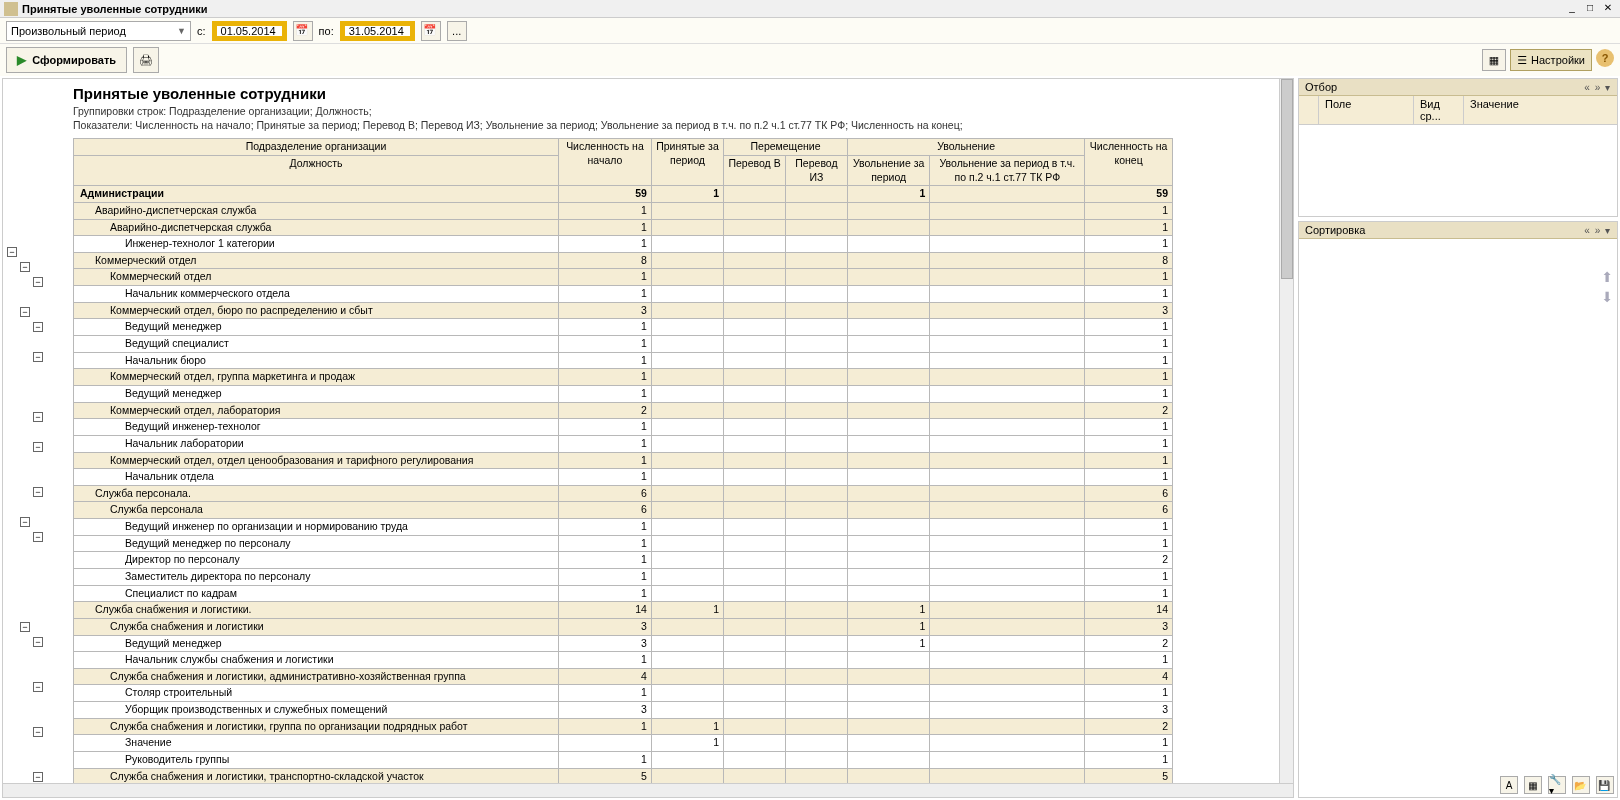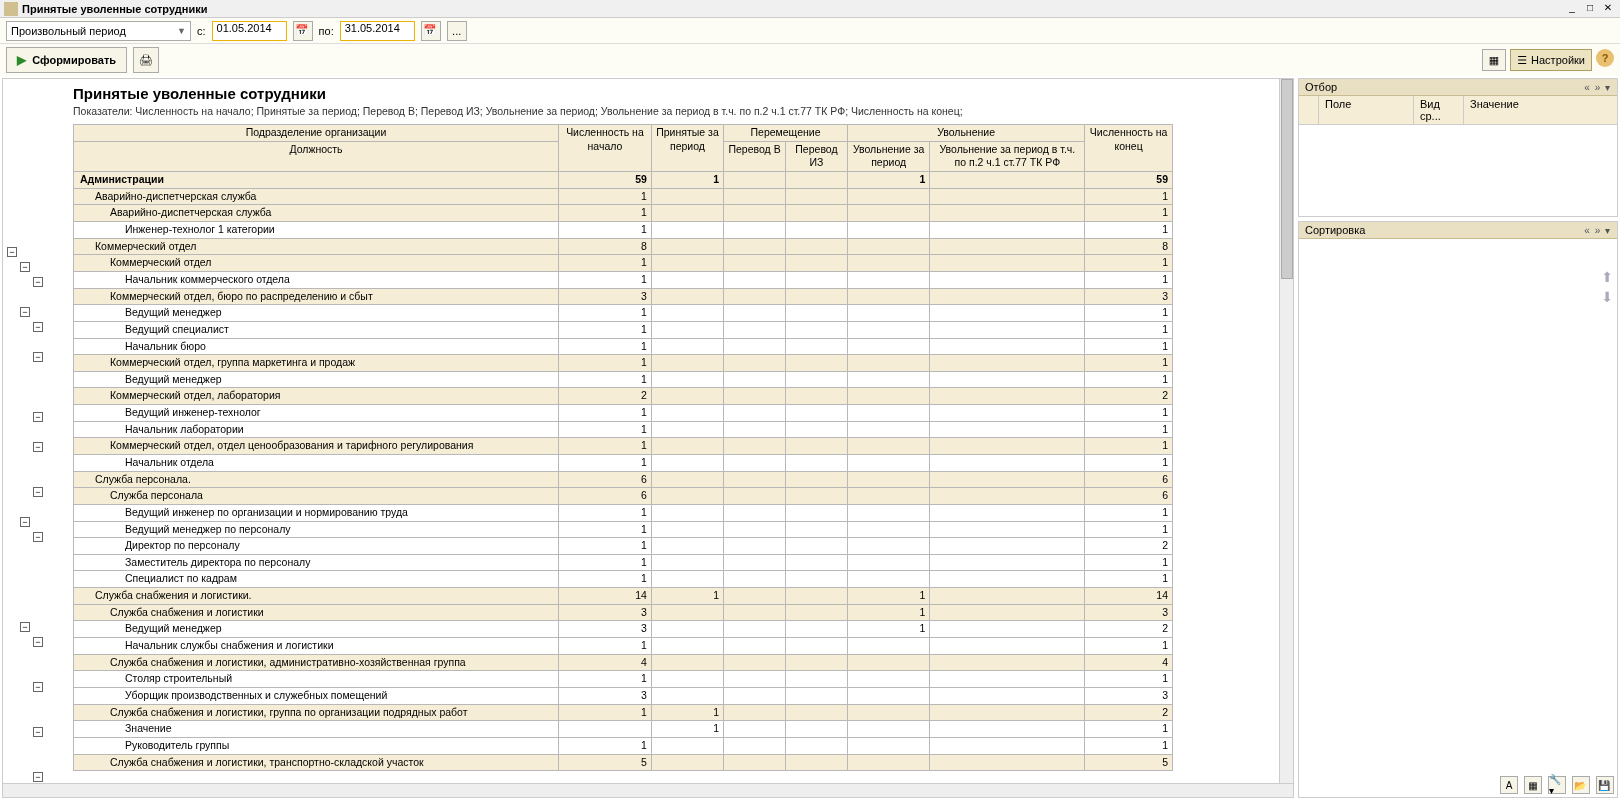--- a/index.html
+++ b/index.html
@@ -8,21 +8,21 @@
   .titlebar { height: 18px; background: #f0f0f0; border-bottom: 1px solid #ccc; display: flex; align-items: center; padding: 0 4px; }
   .titlebar .icon { width: 14px; height: 14px; background: #d0c090; margin-right: 4px; }
   .titlebar .title { flex: 1; font-size: 11px; font-weight: bold; }
   .titlebar .winbtns { display: flex; gap: 2px; }
   .titlebar .winbtn { width: 16px; height: 14px; font-size: 10px; text-align: center; cursor: default; }
   
   .toolbar { height: 26px; display: flex; align-items: center; padding: 2px 6px; gap: 6px; border-bottom: 1px solid #ddd; background: #fdfcf5; }
   .combo { height: 20px; border: 1px solid #aaa; padding: 0 4px; width: 185px; display: flex; align-items: center; justify-content: space-between; background: white; }
   .combo .drop { font-size: 9px; color: #666; }
   .lbl { font-size: 11px; }
-  .dateinput { height: 20px; border: 1px solid #eab308; padding: 0 4px; width: 75px; background: white; display:flex; }
+  .dateinput { height: 20px; border: 5px solid #eab308; padding: 0 4px; width: 75px; background: white; display:flex; align-items:center; }
   .calbtn, .smallbtn { height: 20px; width: 20px; border: 1px solid #aaa; background: #f7f4e8; display: flex; align-items: center; justify-content: center; font-size: 11px; }
   
   .toolbar2 { height: 32px; display: flex; align-items: center; padding: 2px 6px; gap: 6px; background: #fdfcf5; }
   .btn-generate { height: 26px; border: 1px solid #aaa; background: #f7f4e8; padding: 0 10px; display: flex; align-items: center; gap: 6px; font-weight: bold; cursor: pointer; }
   .btn-generate .playicon { color: #2a8a2a; font-size: 12px; }
   .printbtn { height: 26px; width: 26px; border: 1px solid #aaa; background: #f7f4e8; display:flex; align-items:center; justify-content:center;}
   .toolbar2 .spacer { flex: 1; }
   .rightbtns { display: flex; gap: 4px; }
   .rightbtns .tb { height: 22px; border: 1px solid #aaa; background: #f7f4e8; padding: 0 6px; display:flex; align-items:center; gap:4px; }
   .rightbtns .tb.active { background: #ece3c3; border-color: #b0a060; }
@@ -118,20 +118,21 @@
       <span>Настройки</span>
     </div>
     <div class="helpicon">?</div>
   </div>
 </div>
 
 <div class="main">
   <div class="report-area">
     <div class="report-inner">
       <div class="rpt-title">Принятые уволенные сотрудники</div>
+      <div class="rpt-meta">Группировки строк: Подразделение организации; Должность;</div>
       <div class="rpt-meta">Показатели: Численность на начало; Принятые за период; Перевод В; Перевод ИЗ; Увольнение за период; Увольнение за период в т.ч. по п.2 ч.1 ст.77 ТК РФ; Численность на конец;</div>
 
       <table class="grid">
         <thead>
           <tr>
             <th rowspan="2" style="width:470px">
               <div>Подразделение организации</div>
             </th>
             <th rowspan="3" style="width:90px">Численность на начало</th>
             <th rowspan="3" style="width:70px">Принятые за период</th>

